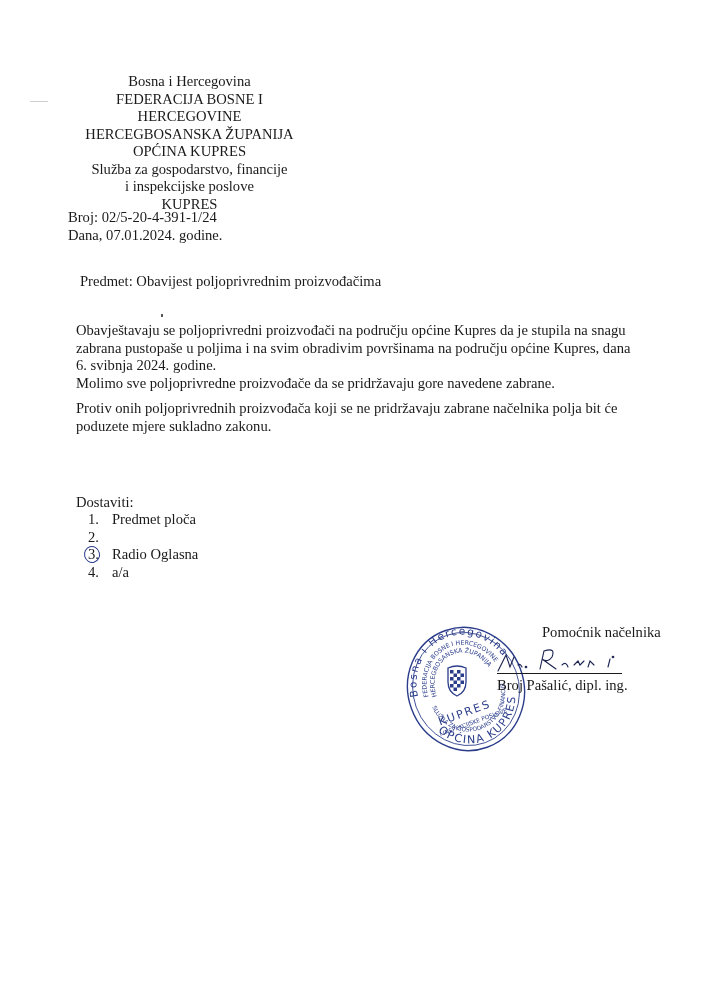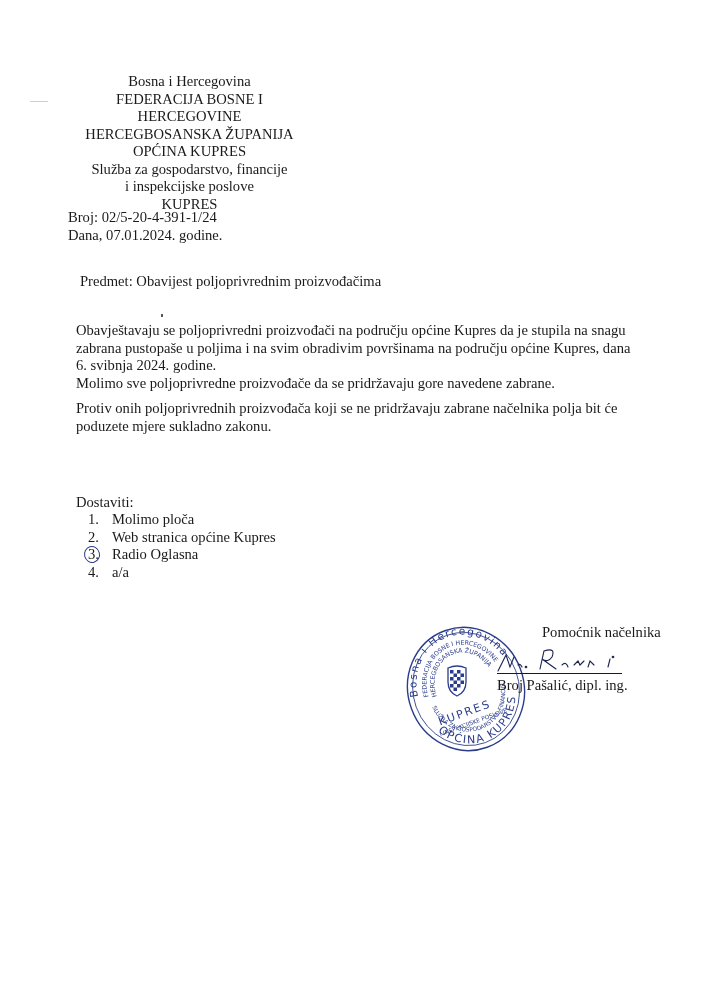--- a/index.html
+++ b/index.html
@@ -51,25 +51,24 @@
 <div class="accent-mark"></div>
 
 <div class="para" style="top:322px;">Obavještavaju se poljoprivredni proizvođači na području općine Kupres da je stupila na snagu zabrana pustopaše u poljima i na svim obradivim površinama na području općine Kupres, dana 6. svibnja 2024. godine.</div>
 <div class="para" style="top:375px;">Molimo sve poljoprivredne proizvođače da se pridržavaju gore navedene zabrane.</div>
 <div class="para" style="top:400px;">Protiv onih poljoprivrednih proizvođača koji se ne pridržavaju zabrane načelnika polja bit će poduzete mjere sukladno zakonu.</div>
 
 <div class="abs dist-title">Dostaviti:</div>
 <div class="dist-list">
   <div class="dist-item">
     <span class="dist-num">1.</span>
-    <span>Molimo ploča</span>
+    <span>Predmet ploča</span>
   </div>
   <div class="dist-item">
     <span class="dist-num">2.</span>
-    <span>Web stranica općine Kupres</span>
   </div>
   <div class="dist-item">
     <span class="dist-num">
       <span class="circle-mark"></span>
       <span>3.</span>
     </span>
     <span>Radio Oglasna</span>
   </div>
   <div class="dist-item">
     <span class="dist-num">4.</span>

